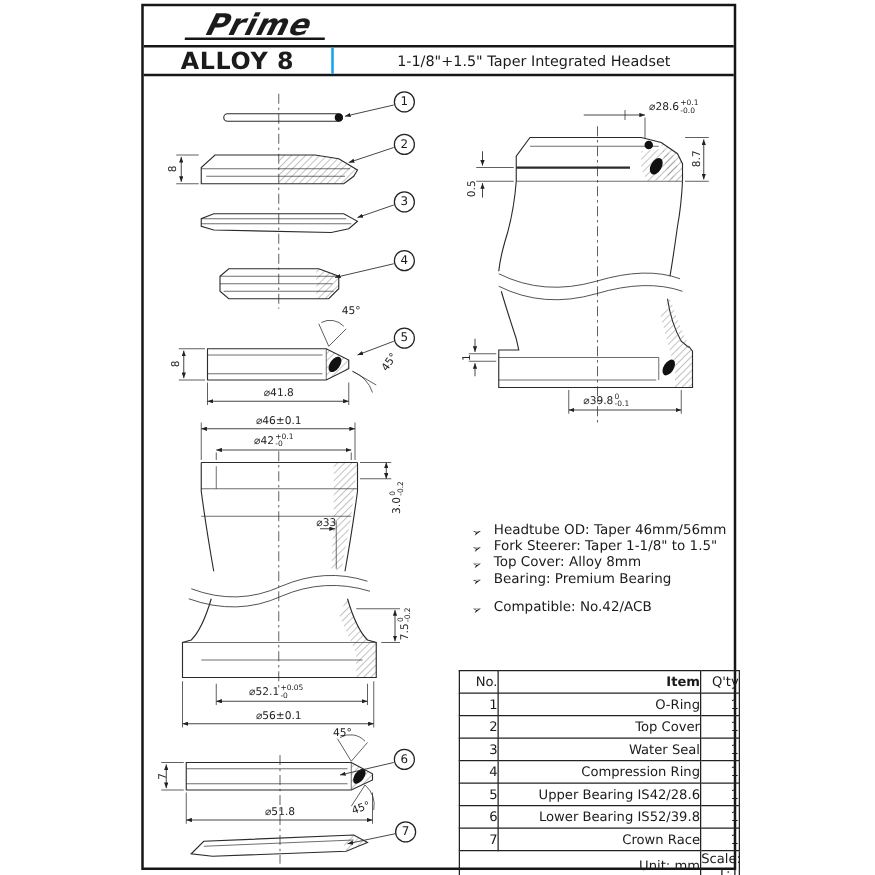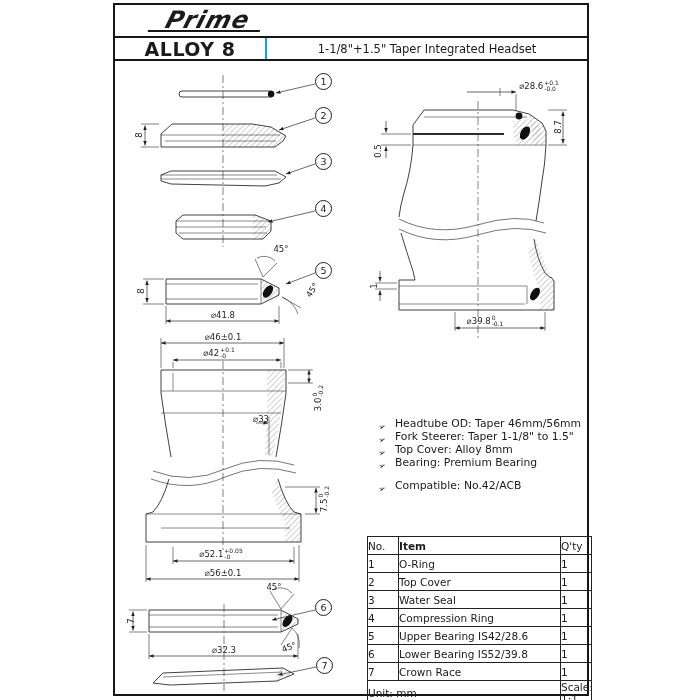--- a/index.html
+++ b/index.html
@@ -24,21 +24,21 @@
   .tol i{font-style:normal;display:block;}
   .callout{position:absolute;width:15px;height:15px;border:1px solid #222;border-radius:50%;background:#fff;
       font-size:9.5px;display:flex;align-items:center;justify-content:center;}
   .note{position:absolute;font-size:11px;transform:translate(-50%,-50%);white-space:nowrap;}
   .bullets{position:absolute;left:263px;top:357px;width:205px;font-size:10.8px;}
   .brow{display:flex;line-height:12.9px;}
   .brow .bg{width:17px;font-size:9px;transform:translateY(1px) rotate(-20deg);}
   .brow.gap{margin-top:10px;}
   table.parts{position:absolute;left:252px;top:475px;width:221px;border-collapse:collapse;table-layout:fixed;
       font-size:10.5px;}
-  table.parts td,table.parts th{border:1px solid #222;text-align:left;padding:0;height:17px;font-weight:normal;margin-top:15px;}
+  table.parts td,table.parts th{border:1px solid #222;text-align:right;padding:0;height:17px;font-weight:normal;margin-top:15px;}
   table.parts .c0{width:30px;} table.parts .c1{width:161px;font-weight:bold;} table.parts .c2{width:30px;}
   table.parts tr.ftr td{height:15px;}
 </style>
 </head>
 <body>
 
 <div id="canvas">
  <div id="sheet">
 
   <div class="hdr">
@@ -226,21 +226,21 @@
           <span class="tol">
             <i>+0.05</i>
             <i>-0</i>
           </span>
         </div>
     <div class="lbl" style="left:108px;top:512px;">⌀56±0.1</div>
 
     <div class="lbl" style="left:159px;top:526px;">45°</div>
     <div class="lbl rot" style="left:16px;top:560px;">7</div>
     <div class="lbl" style="left:174px;top:586px;transform:translate(-50%,-50%) rotate(-20deg);">45°</div>
-    <div class="lbl" style="left:109px;top:589px;">⌀32.3</div>
+    <div class="lbl" style="left:109px;top:589px;">⌀51.8</div>
 
     <div class="lbl" style="left:376px;top:25px;margin-left:48px;">
           <span>⌀28.6</span>
           <span class="tol">
             <i>+0.1</i>
             <i>-0.0</i>
           </span>
         </div>
     <div class="lbl rot" style="left:443px;top:66px;">8.7</div>
     <div class="lbl rot" style="left:263px;top:90px;">0.5</div>

